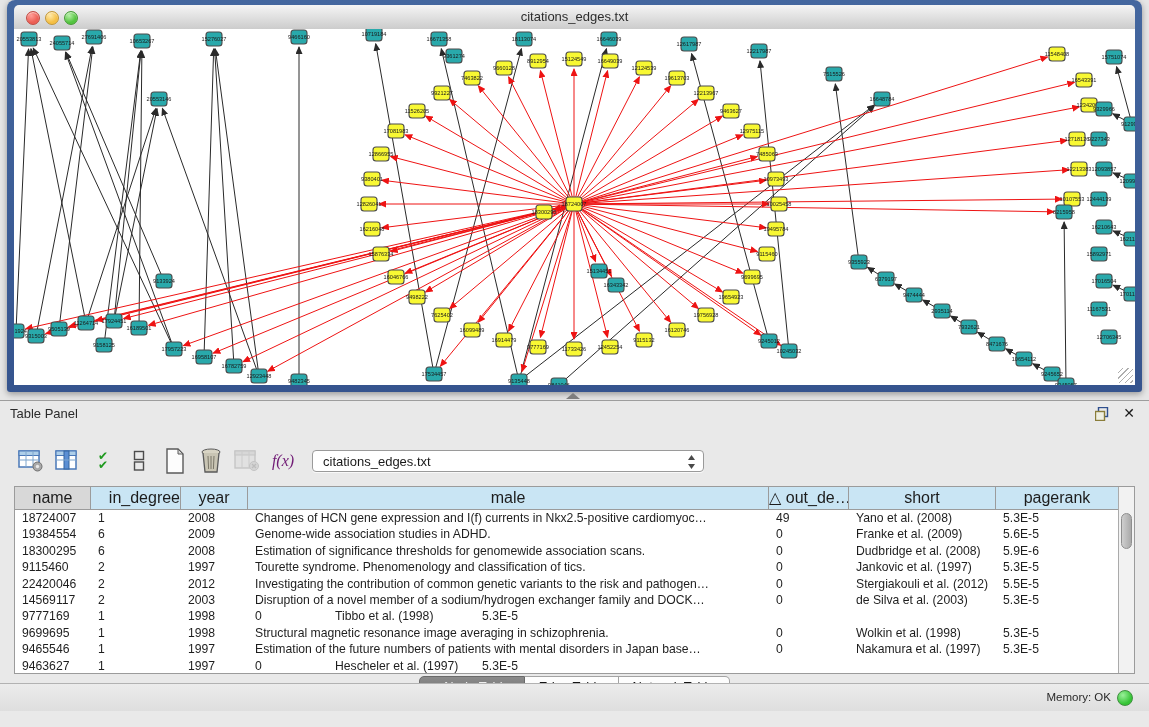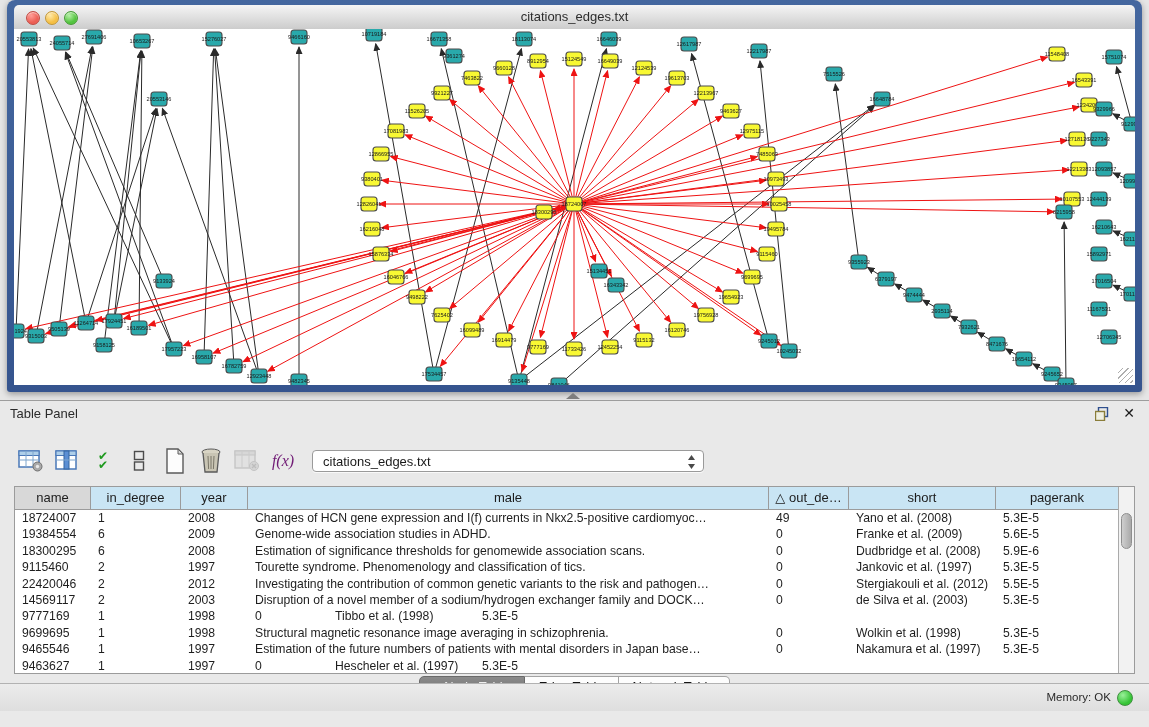--- a/index.html
+++ b/index.html
@@ -69,21 +69,21 @@
   }
   .combo-arrows{position:absolute;right:7px;top:3px;width:9px;height:16px;}
   
   .table-wrap{
     position:absolute;left:14px;right:14px;top:85px;height:188px;
     background:#ffffff;border:1px solid #9b9b9b;box-sizing:border-box;overflow:hidden;
   }
   .thead{position:absolute;left:0;right:16px;top:0;height:22px;display:flex;border-bottom:1px solid #9b9b9b;}
   .th{
     background:#c9e5f4;border-right:1px solid #9b9b9b;box-sizing:border-box;
-    font-size:13px;color:#1c1c1c;text-align:center;line-height:21px;
+    font-size:16px;color:#1c1c1c;text-align:center;line-height:21px;
     overflow:hidden;white-space:nowrap;cursor:pointer;flex:0 0 auto;
   }
   .th.gray{background:#d8d8d8;}
   .th:last-child{border-right:none;flex:1 1 auto;}
   .tbody{position:absolute;left:0;right:16px;top:23px;bottom:0;overflow:hidden;}
   .tr{display:flex;height:16.4px;cursor:default;}
   .td{
     flex:0 0 auto;box-sizing:border-box;font-size:12.2px;color:#1e1e1e;
     line-height:16.4px;white-space:nowrap;overflow:hidden;padding-left:7px;
   }
@@ -531,21 +531,21 @@
           <path d="M4.5,1 L8,6 L1,6 Z" fill="#4a4a4a"></path>
           <path d="M4.5,15 L8,10 L1,10 Z" fill="#4a4a4a"></path>
         </svg>
       </span>
     </div>
   </div>
 
   <div class="table-wrap">
     <div class="thead" id="thead">
         <div class="th gray" style="width: 76px;">name</div>
-        <div class="th" style="width: 90px;">in_degree</div>
+        <div class="th" style="width: 90px; text-align: right;">in_degree</div>
         <div class="th" style="width: 67px;">year</div>
         <div class="th" style="width: 521px;">male</div>
         <div class="th" style="width: 80px;">△ out_de…</div>
         <div class="th" style="width: 147px;">short</div>
         <div class="th" style="width: 107px;">pagerank</div>
       </div>
     <div class="tbody" id="tbody">
         <div class="tr">
           <div class="td" style="width: 76px;">18724007</div>
           <div class="td" style="width: 90px;">1</div>

